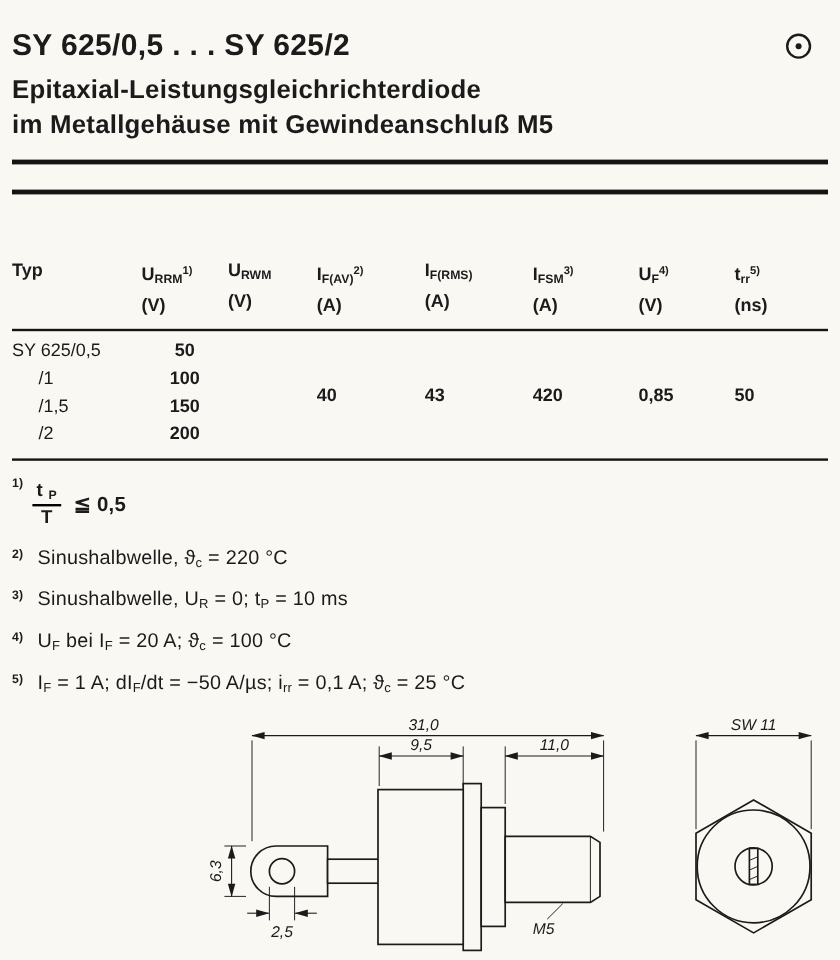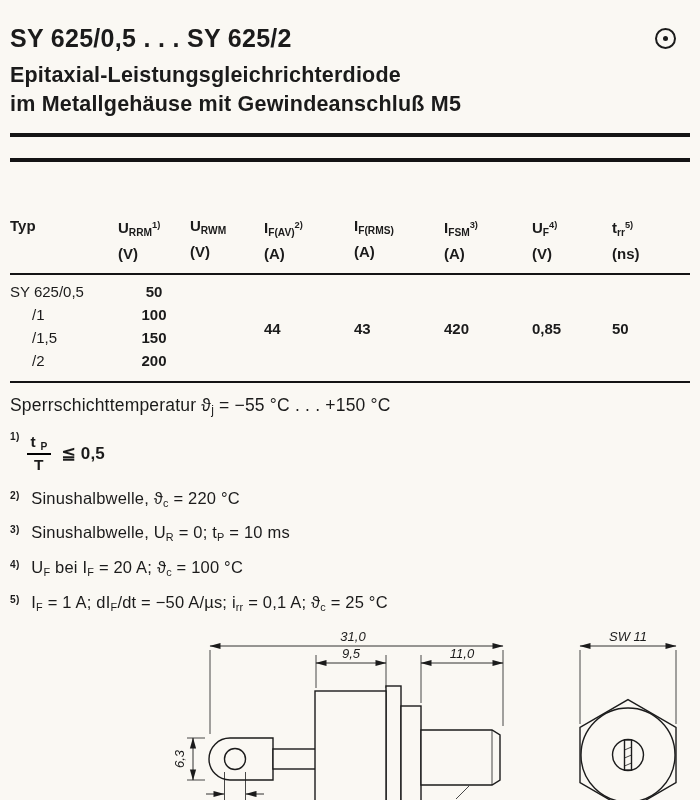--- a/index.html
+++ b/index.html
@@ -125,30 +125,29 @@
     <div class="cell typ r1">SY 625/0,5</div>
     <div class="cell typ indent r2">/1</div>
     <div class="cell typ indent r3">/1,5</div>
     <div class="cell typ indent r4">/2</div>
 
     <div class="cell val c2 r1">50</div>
     <div class="cell val c2 r2">100</div>
     <div class="cell val c2 r3">150</div>
     <div class="cell val c2 r4">200</div>
 
-    <div class="cell val merged c4">44</div>
+    <div class="cell val merged c4">40</div>
     <div class="cell val merged c5">43</div>
     <div class="cell val merged c6">420</div>
     <div class="cell val merged c7">0,85</div>
     <div class="cell val merged c8">50</div>
   </div>
 
   <div class="rule-thin"></div>
 
-  <div class="jtemp"><span>Sperrschichttemperatur </span><span>ϑ</span><sub>j</sub><span> = −55 °C . . . +150 °C</span></div>
 
   <div class="fn fn-frac">
     <sup class="fnm">1)</sup>
     <span class="frac">
       <span class="num"><span>t </span><sub>P</sub></span>
       <span class="den">T</span>
     </span>
     <span class="fnrest">≦ 0,5</span>
   </div>
 

